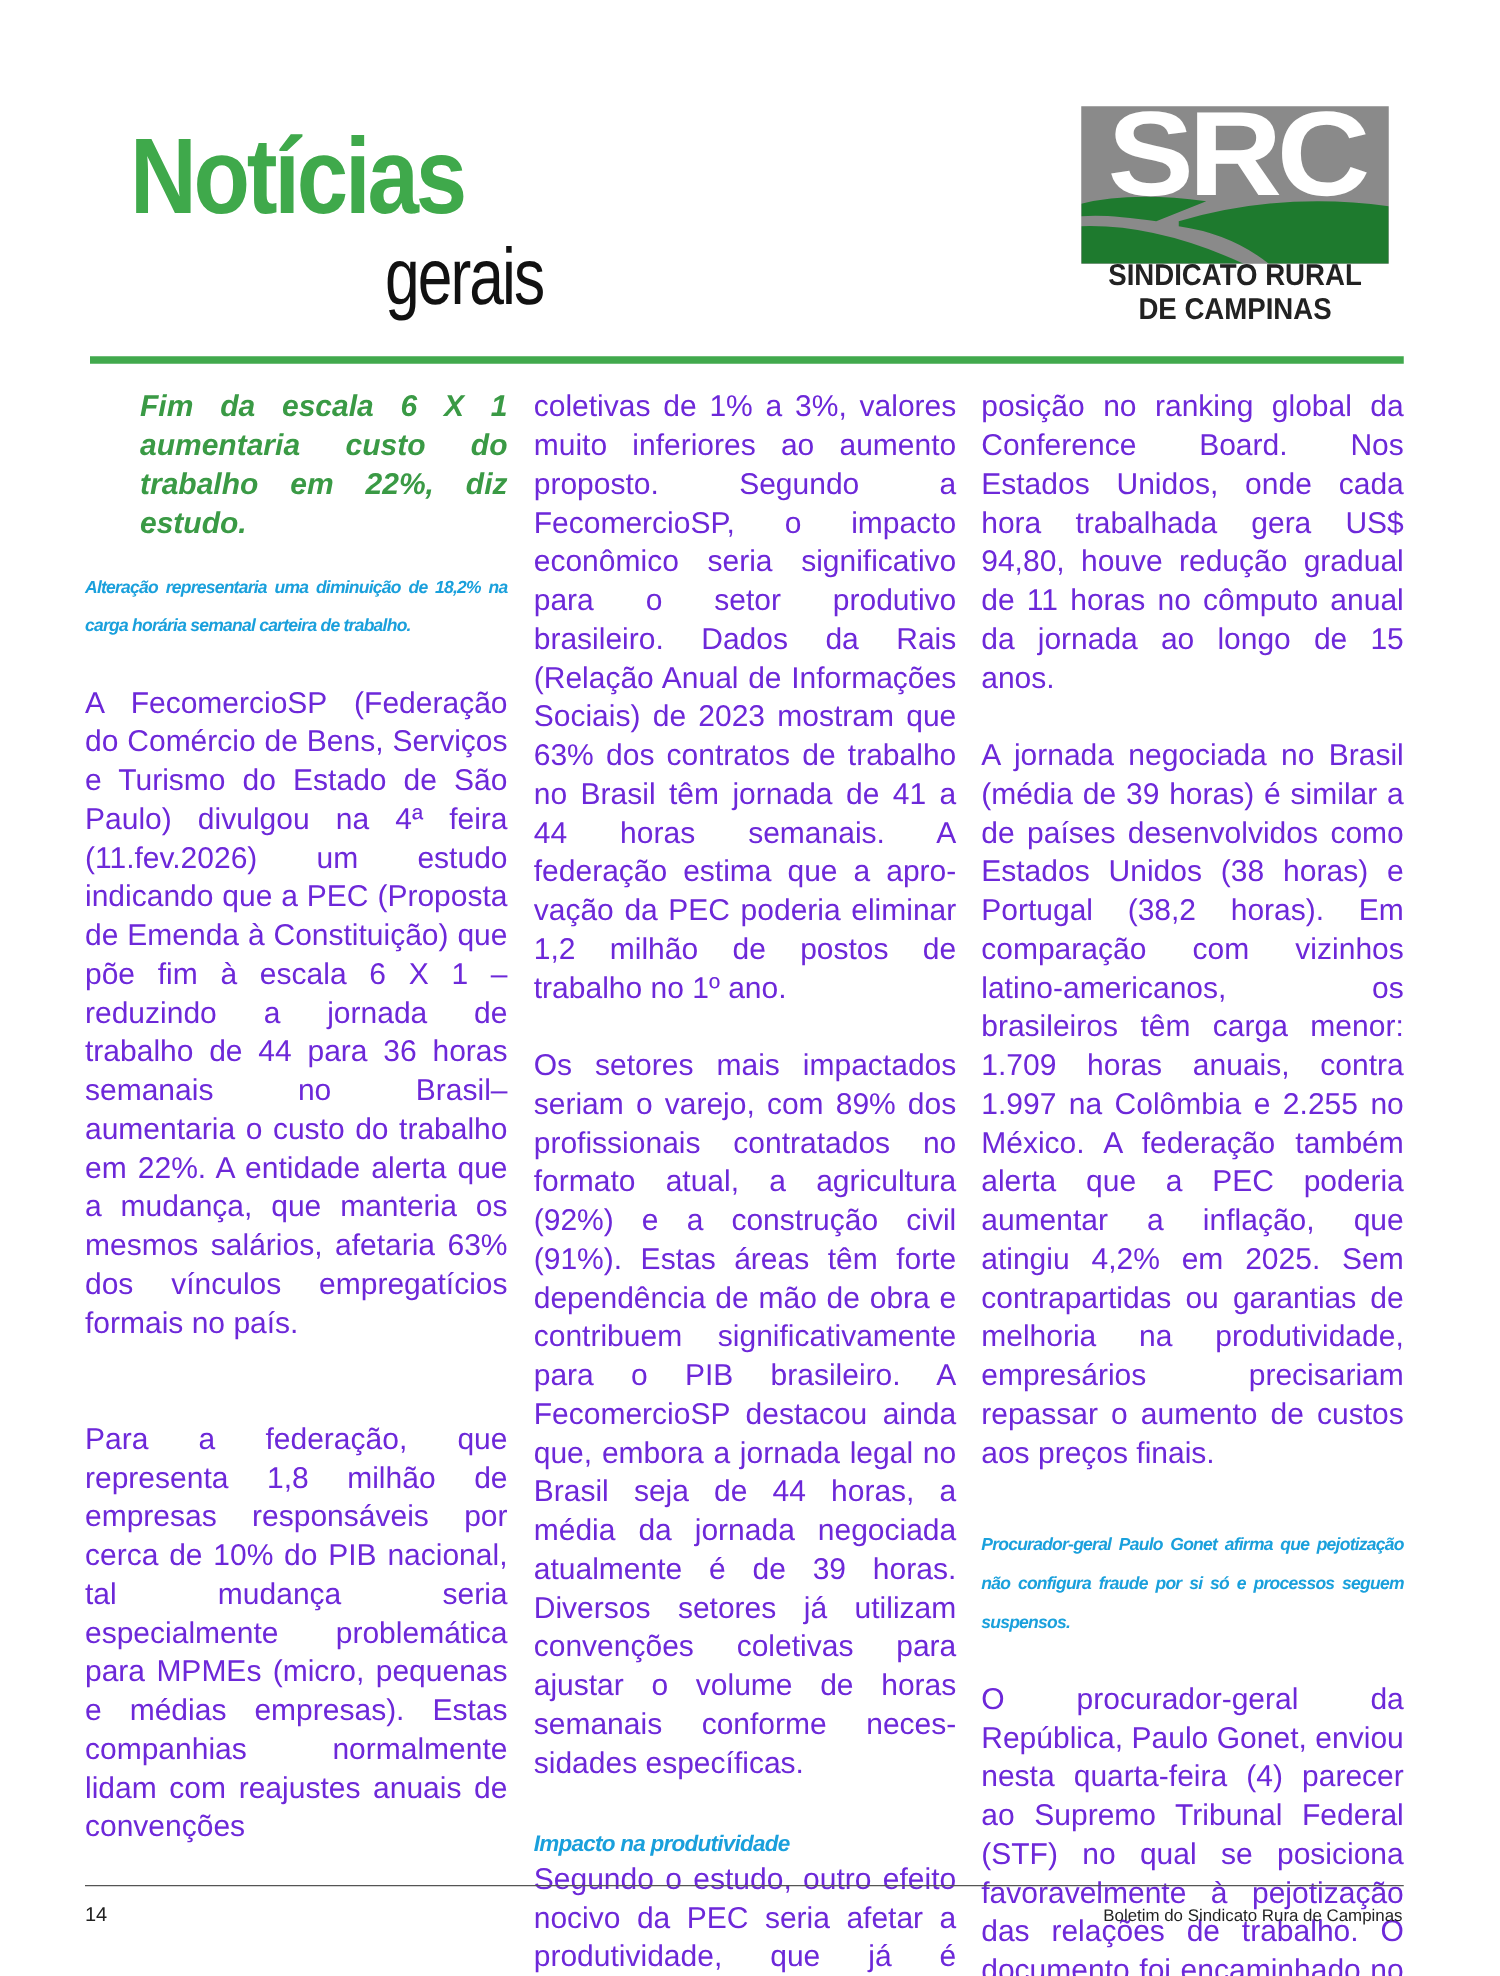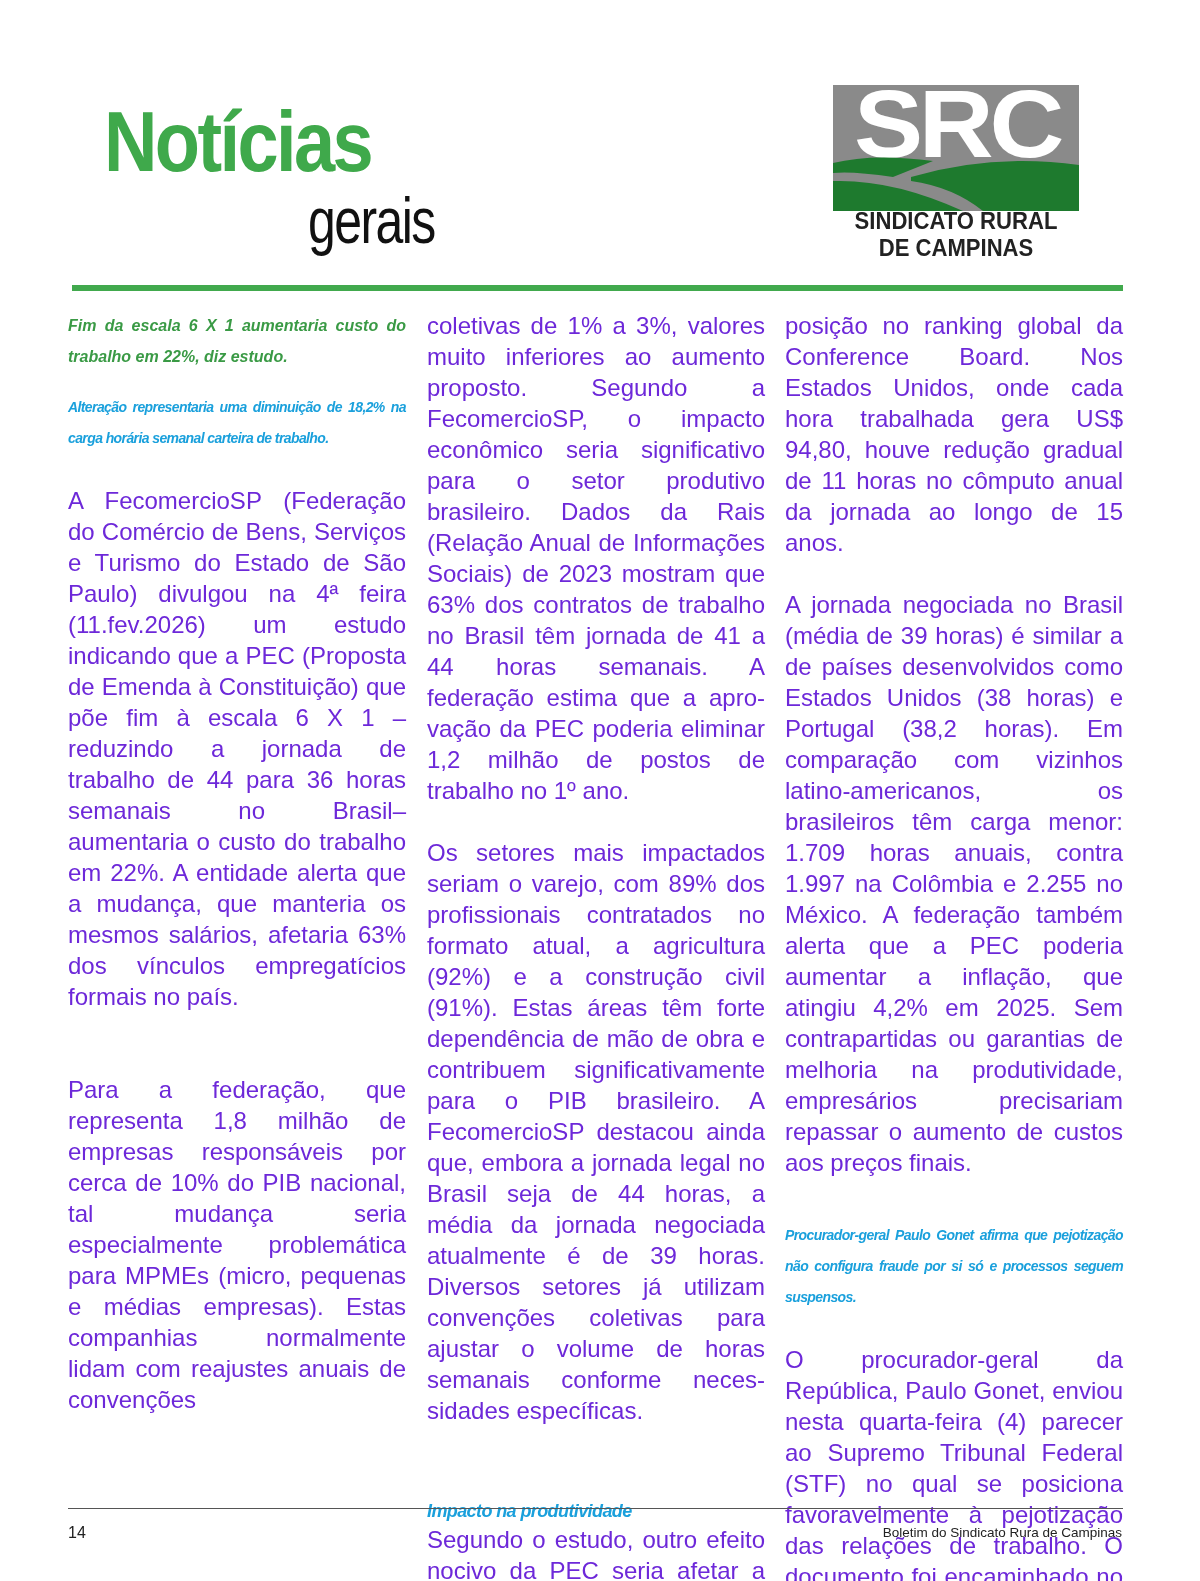--- a/index.html
+++ b/index.html
@@ -12,21 +12,21 @@
     font-size: 86px; line-height: 90px; color: #3fa94b;
     letter-spacing: -3px; transform: scaleX(0.86); transform-origin: left top;
   }
   .title-sub {
     position: absolute; left: 308px; top: 186px;
     font-family: "Liberation Sans", sans-serif; font-weight: 400;
     font-size: 64px; line-height: 70px; color: #111;
     letter-spacing: -2px; transform: scaleX(0.78); transform-origin: left top;
   }
 
-  .logo { position: absolute; left: 833px; top: 85px; width: 283px; height: 182px; padding-left: 32px; }
+  .logo { position: absolute; left: 865px; top: 85px; width: 283px; height: 182px; padding-left: 32px; }
   .logo-box { position: absolute; left: 0; top: 0; width: 246px; height: 126px; background: #8a8a8a; overflow: hidden; }
   .logo-letters {
     position: absolute; left: 6px; top: -16px; width: 236px;
     font-family: "Liberation Sans", sans-serif; font-weight: 700; font-size: 96px; line-height: 110px;
     color: #ffffff; letter-spacing: -4px; text-align: center; transform: scaleX(1.08); transform-origin: center top;
   }
   .logo-hills { position: absolute; left: 0; top: 62px; width: 246px; height: 64px; }
   .logo-text {
     position: absolute; left: 0; top: 122px; width: 246px; text-align: center;
     font-family: "Liberation Sans", sans-serif; font-weight: 700; font-size: 24px; line-height: 27px; color: #222;
@@ -41,30 +41,30 @@
   .col3 { left: 785px; }
 
   .body-text {
     font-family: "Liberation Sans", sans-serif; font-size: 24px; line-height: 31px; color: #6d28d9;
     text-align: justify; hyphens: manual;
   }
   .gap { height: 31px; }
 
   .headline-green {
     font-family: "Liberation Sans", sans-serif; font-weight: 700; font-style: italic;
-    font-size: 16px; line-height: 31px; color: #3a9a45; text-align: justify;
+    font-size: 24px; line-height: 31px; color: #3a9a45; text-align: justify; margin-left: 44px;
   }
   .subhead-blue {
     font-family: "Liberation Sans", sans-serif; font-weight: 700; font-style: italic;
     font-size: 14px; line-height: 31px; color: #1aa0dc; text-align: justify;
     letter-spacing: -0.6px;
   }
   .section-blue {
     font-family: "Liberation Sans", sans-serif; font-weight: 700; font-style: italic;
-    font-size: 18px; line-height: 26px; color: #1aa0dc; letter-spacing: -0.6px; margin-top: 36px;
+    font-size: 18px; line-height: 26px; color: #1aa0dc; letter-spacing: -0.6px;
   }
 
   .rule-bottom { position: absolute; left: 68px; top: 1508px; width: 1055px; height: 1px; background: #555; }
   .page-number { position: absolute; left: 68px; top: 1524px; font-size: 16px; color: #222; font-family: "Liberation Sans", sans-serif; }
   .footer-title { position: absolute; right: 78px; top: 1525px; font-size: 13.5px; color: #222; font-family: "Liberation Sans", sans-serif; }
 </style>
 </head>
 <body>
 
 <div class="title-main">Notícias</div>

